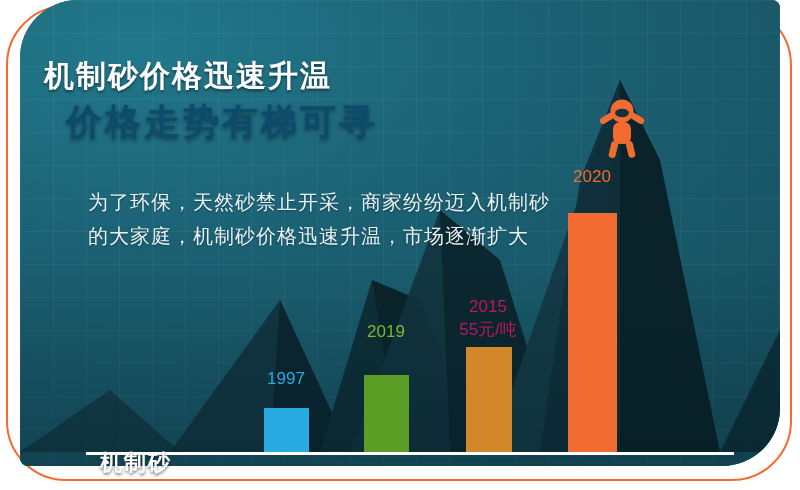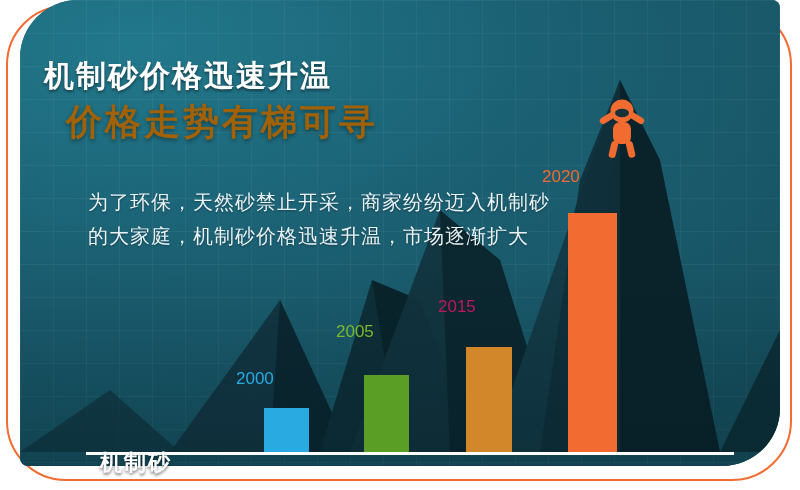--- a/index.html
+++ b/index.html
@@ -46,21 +46,21 @@
 
   
   .title{
     position:absolute;left:44px;top:56px;z-index:6;
     font-size:30px;font-weight:bold;color:#ffffff;letter-spacing:2px;
     text-shadow:0 2px 3px rgba(0,0,0,0.45);
     white-space:nowrap;
   }
   .subtitle{
     position:absolute;left:66px;top:98px;z-index:6;
-    font-size:36px;font-weight:bold;color:#a16207;letter-spacing:3px;
+    font-size:36px;font-weight:bold;color:#0c4a6e;letter-spacing:3px;
     text-shadow:0 2px 4px rgba(0,0,0,0.40);
     white-space:nowrap;
   }
   .body-text{
     position:absolute;left:40px;top:185px;width:480px;z-index:6;
     font-size:20px;line-height:34px;color:#e9f2f4;letter-spacing:1px;
     text-shadow:0 1px 2px rgba(0,0,0,0.35);
     margin-left:48px;
   }
 
@@ -71,21 +71,21 @@
   }
   .axis-label{
     position:absolute;left:100px;top:448px;z-index:8;
     font-size:22px;font-weight:bold;color:#ffffff;letter-spacing:2px;
     text-shadow:0 2px 3px rgba(0,0,0,0.5);
   }
 
   
   .bar{position:absolute;bottom:38px;z-index:7;}
   .bar-caption{
-    position:absolute;z-index:8;text-align:left;
+    position:absolute;z-index:8;text-align:center;
     font-size:17px;line-height:23px;white-space:nowrap;
   }
 
   
   .person{position:absolute;left:597px;top:97px;z-index:8;}
 </style>
 </head>
 <body>
 
 <div class="stage">
@@ -123,31 +123,32 @@
     <ellipse cx="25" cy="16" rx="7" ry="4.2" fill="#17313a"></ellipse>
     <rect x="16" y="25" width="18" height="22" rx="7" fill="#F26B30"></rect>
     <rect x="2" y="18" width="16" height="6.5" rx="3.2" fill="#F26B30" transform="rotate(-32 10 21)"></rect>
     <rect x="32" y="18" width="16" height="6.5" rx="3.2" fill="#F26B30" transform="rotate(32 40 21)"></rect>
     <rect x="13" y="44" width="7" height="17" rx="3.2" fill="#F26B30" transform="rotate(13 16 52)"></rect>
     <rect x="30" y="44" width="7" height="17" rx="3.2" fill="#F26B30" transform="rotate(-13 33 52)"></rect>
   </svg>
 
   <div class="bar" id="bar0" style="left:264px;width:45px;height:44px;background:#29ABE2;"></div>
   <div class="bar-caption" style="left:236px;top:367px;width:100px;color:#29ABE2;">
-    <div>2000</div>
+    <div>1997</div>
   </div>
 
   <div class="bar" id="bar1" style="left:364px;width:45px;height:77px;background:#5A9E26;"></div>
   <div class="bar-caption" style="left:336px;top:320px;width:100px;color:#7AB82E;">
-    <div>2005</div>
+    <div>2019</div>
   </div>
 
   <div class="bar" id="bar2" style="left:466px;width:46px;height:105px;background:#D2882A;"></div>
   <div class="bar-caption" style="left:438px;top:295px;width:100px;color:#be185d;">
     <div>2015</div>
+    <div>55元/吨</div>
   </div>
 
   <div class="bar" id="bar3" style="left:568px;width:49px;height:239px;background:#F26B30;"></div>
   <div class="bar-caption" style="left:542px;top:165px;width:100px;color:#F26B30;">
     <div>2020</div>
   </div>
 
   <div class="axis-line"></div>
   <div class="axis-label">机制砂</div>
 

